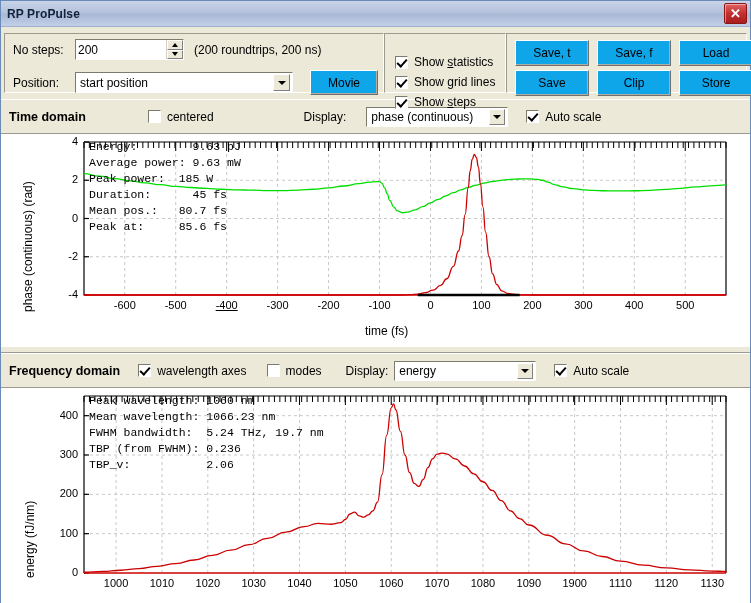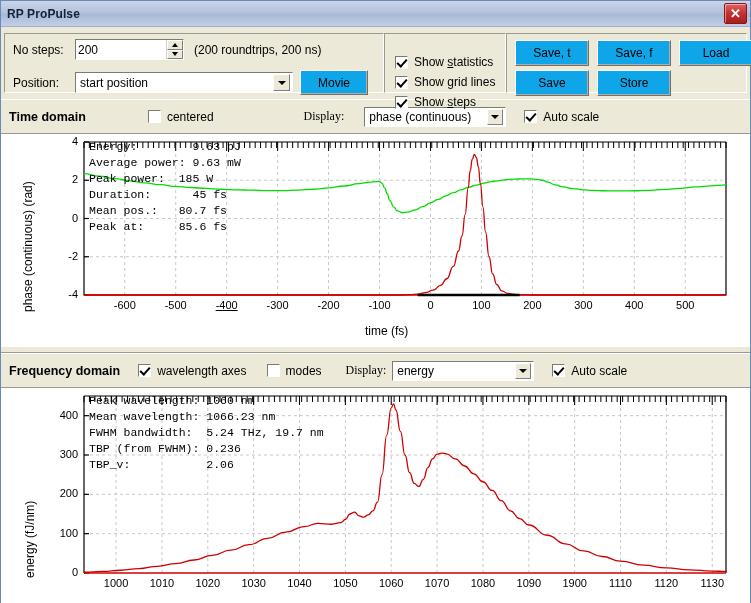--- a/index.html
+++ b/index.html
@@ -64,21 +64,21 @@
     box-sizing: border-box;
     position: relative;
   }
   .group.inset {
     border-color: #9a9a8f #ffffff #ffffff #9a9a8f;
   }
   .grp-left  { width: 380px; position: relative; }
   .grp-mid   { width: 122px; position: relative; }
   .grp-right { flex: 1 1 auto;  position: relative; }
 
-  .lbl { font-size: 12px; color: #000; font-family: Liberation Serif, serif; }
+  .lbl { font-size: 12px; color: #000; }
 
   .row1 { position: absolute; top: 5px; left: 8px; display: flex; align-items: center; }
   .row2 { position: absolute; top: 38px; left: 8px; display: flex; align-items: center; }
 
   .field-label { width: 62px; font-size: 12px; }
 
   .spin-wrap {
     display: flex;
     height: 21px;
     border: 1px solid;
@@ -149,21 +149,21 @@
     border-color: #ffffff #707070 #707070 #ffffff;
     box-shadow: inset -1px -1px 0 #b0ada2;
     font-family: "Liberation Sans", sans-serif;
     font-size: 12px;
     color: #000;
     display: flex; align-items: center; justify-content: center;
     cursor: pointer;
     box-sizing: border-box;
   }
   .btn-movie {
-    position: absolute; left: 295px; top: 36px;
+    position: absolute; left: 305px; top: 36px;
     width: 68px; height: 25px;
   }
 
   .chk-list { position: absolute; left: 10px; top: 18px; }
   .chk-row { display: flex; align-items: center; height: 20px; }
   .chk-box {
     width: 13px; height: 13px;
     background: #fff;
     border: 1px solid;
     border-color: #7b7b6e #ffffff #ffffff #7b7b6e;
@@ -328,20 +328,21 @@
         </div>
       </div>
     </div>
 
     <div class="group inset grp-right">
       <div class="btn-grid">
         <div class="btn">Save, t</div>
         <div class="btn">Save, f</div>
         <div class="btn">Load</div>
         <div class="btn">Save</div>
+        <div class="btn">Clip</div>
         <div class="btn">Store</div>
       </div>
     </div>
   </div>
 
   <div class="sec-head">
     <span class="sec-title">Time domain</span>
     <span class="chk-row" style="margin-left:62px">
       <span class="chk-box"></span>
       <span class="chk-label">centered</span>

